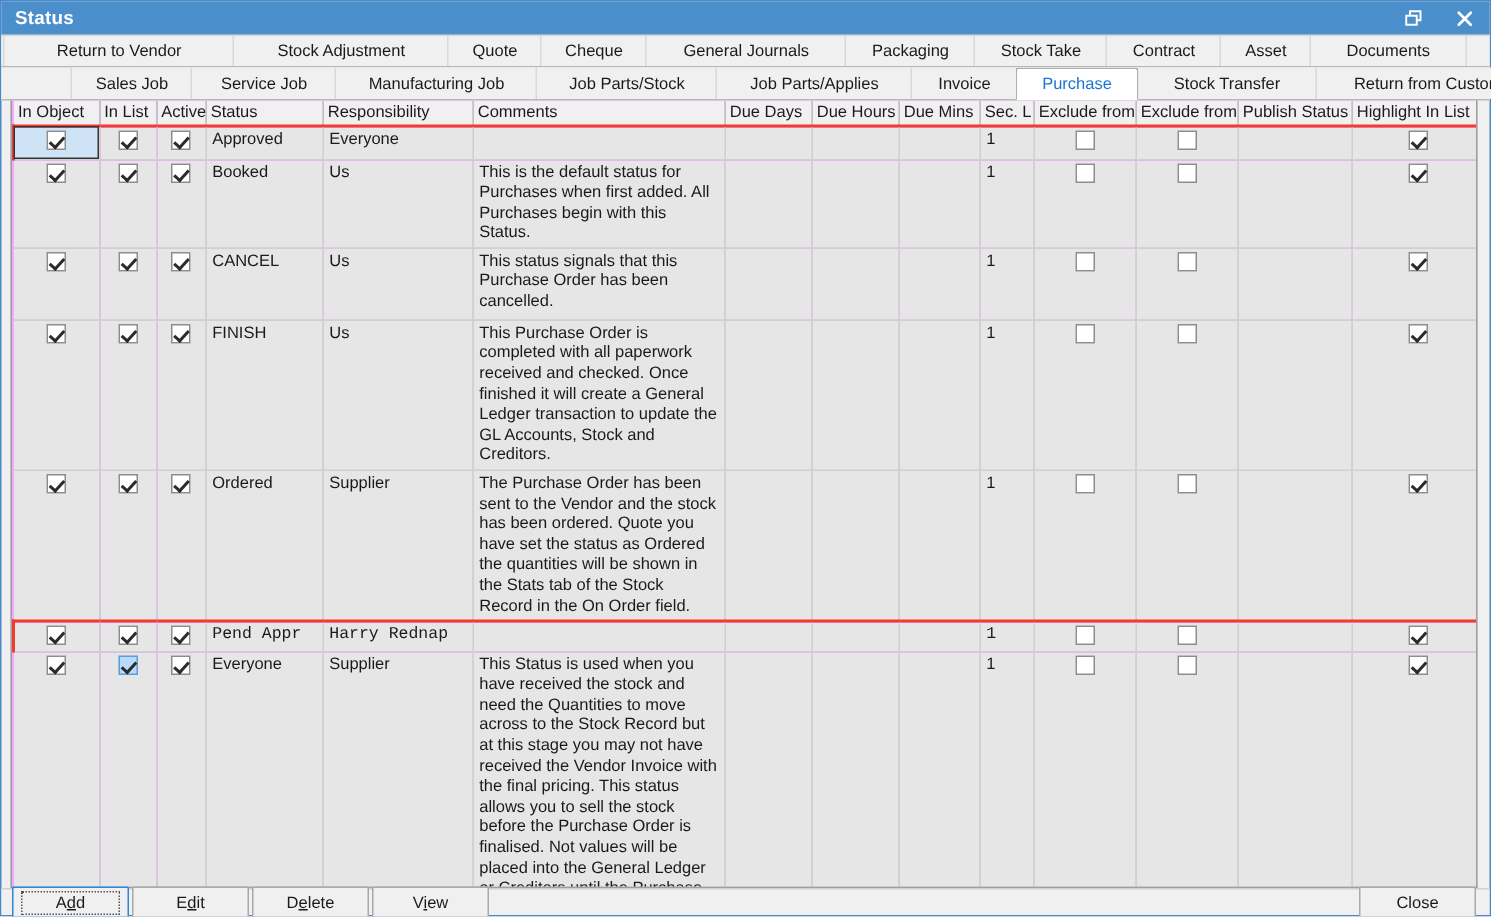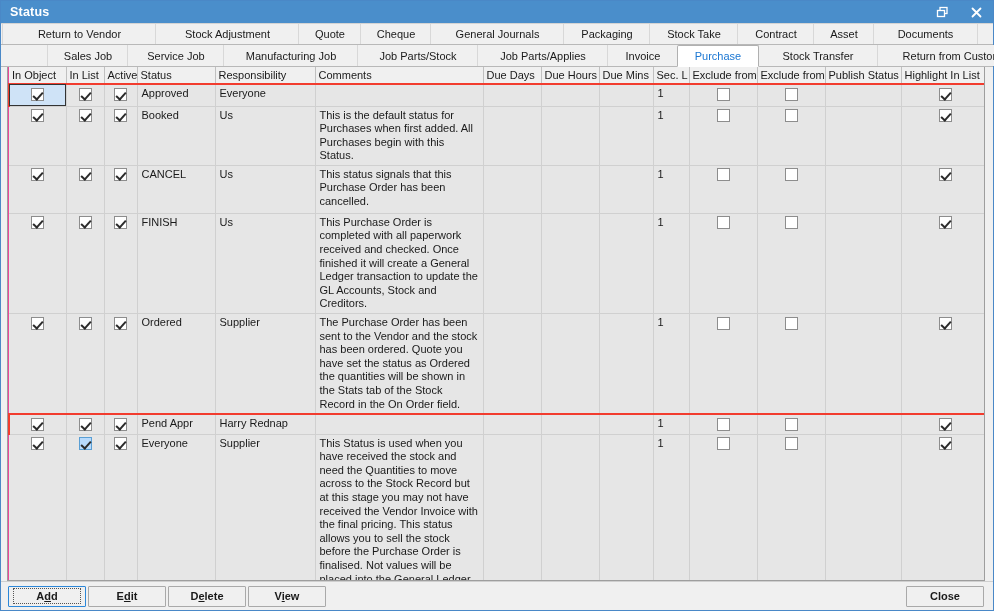--- a/index.html
+++ b/index.html
@@ -78,21 +78,21 @@
     border-bottom: 1px solid #ffffff;
     margin-bottom: -1px;
     position: relative;
     z-index: 3;
     border-radius: 2px 2px 0 0;
   }
   
   #gridwrap {
     flex: 1 1 auto;
     margin: 0 8px 0 6px;
-    background: #ec4899;
+    background: #f0abfc;
     border: 1px solid #9e9e9e;
     border-top: none;
     overflow: hidden;
     position: relative;
   }
   table#grid {
     border-collapse: collapse;
     width: 100%;
     table-layout: fixed;
     font-size: 11px;
@@ -155,28 +155,27 @@
   }
   .cb.sel { background: #b8dafc; border-color: #5a9fd4; }
   .cellsel {
     outline: 1px solid #333333;
     outline-offset: -1px;
     background: #cfe3f7 !important;
   }
   
   #bottombar {
     flex: 0 0 auto;
-    height: 29px;
+    height: 18px;
     background: #f0f0f0;
     border-top: 1px solid #cfcfcf;
     display: flex;
     align-items: center;
     padding: 0 7px;
     position: relative;
-    font-weight: bold;
   }
   .btn {
     height: 21px;
     min-width: 78px;
     background: #f0f0f0;
     border: 1px solid #a9a9a9;
     font-size: 11px;
     font-family: "Liberation Sans", sans-serif;
     color: #1a1a1a;
     display: flex; align-items: center; justify-content: center;
@@ -394,21 +393,21 @@
             <td class="cmt"><span>The Purchase Order has been sent to the Vendor and the stock has been ordered. Quote you have set the status as Ordered the quantities will be shown in the Stats tab of the Stock Record in the On Order field.</span></td>
             <td class="txt"><span></span></td>
             <td class="txt"><span></span></td>
             <td class="txt"><span></span></td>
             <td class="secl"><span>1</span></td>
             <td class="ctr"><span class="cb"></span></td>
             <td class="ctr"><span class="cb"></span></td>
             <td class="txt"><span></span></td>
             <td class="ctr"><span class="cb checked"></span></td>
           </tr>
-          <tr class="rowhl redrow" style="height: 20px;">
+          <tr class="rowhl redrow" style="height: 20px; font-family: Liberation Mono, monospace;">
             <td class="ctr"><span class="cb checked"></span></td>
             <td class="ctr"><span class="cb checked"></span></td>
             <td class="ctr"><span class="cb checked"></span></td>
             <td class="txt"><span>Pend Appr</span></td>
             <td class="txt"><span>Harry Rednap</span></td>
             <td class="cmt"><span></span></td>
             <td class="txt"><span></span></td>
             <td class="txt"><span></span></td>
             <td class="txt"><span></span></td>
             <td class="secl"><span>1</span></td>

